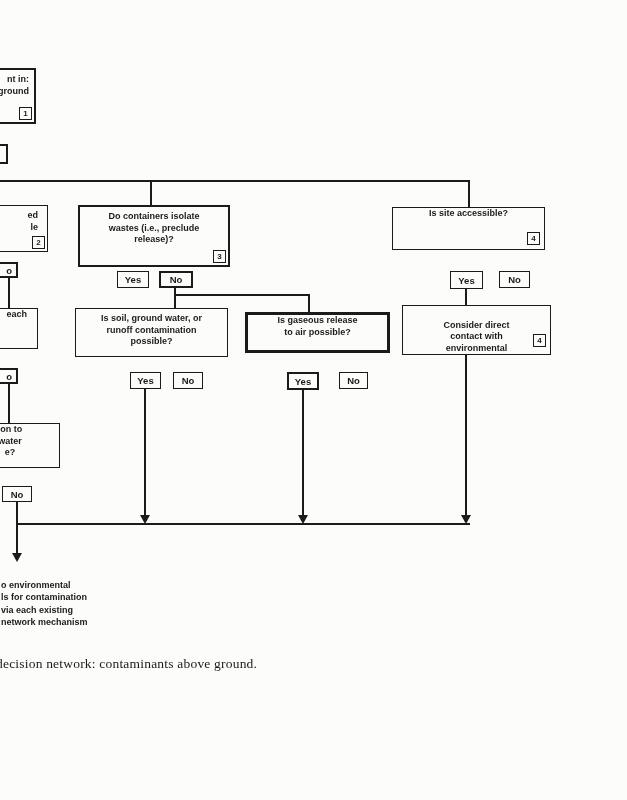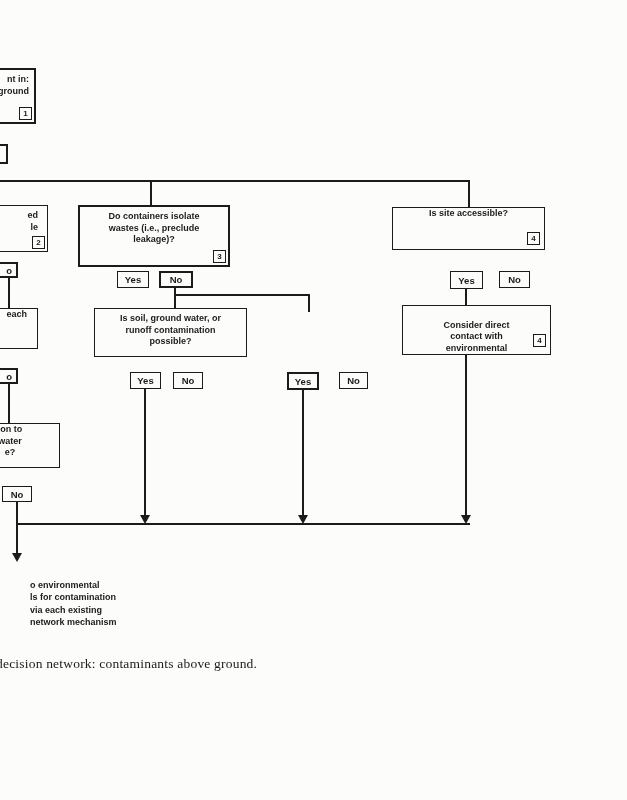--- a/index.html
+++ b/index.html
@@ -36,21 +36,21 @@
     display:flex; align-items:center; justify-content:center;
     background:var(--paper);
   }
   .ln { position:absolute; background:var(--ink); }
   .arr {
     position:absolute; width:0; height:0;
     border-left:5.5px solid transparent; border-right:5.5px solid transparent;
     border-top:9px solid var(--ink);
   }
   .outcome { position:absolute; left:1px; top:579px; width:130px;
-    font-size:9px; line-height:12.3px; font-weight:600;padding-left:29px; }
+    font-size:9px; line-height:12.3px; font-weight:600; }
   .caption { position:absolute; left:-4px; top:656px; width:420px;
     font-family:"Liberation Serif", serif; font-size:13.5px; letter-spacing:0.2px; }
 </style>
 </head>
 <body>
 
 <div class="page">
 
   <div class="node med topalign rightalign" style="left:-52px;top:68px;width:88px;height:56px;padding-right:5px;">
     <div>nt in:</div>
@@ -94,48 +94,52 @@
 
   <div class="yn" style="left:2px;top:486px;width:30px;height:16px;border-width:1.8px;">
     <span>No</span>
   </div>
 
   <div class="ln" style="left:16px;top:502px;width:2px;height:23px;"></div>
 
   <div class="node med topalign" style="left:78px;top:205px;width:152px;height:62px;">
     <div>Do containers isolate</div>
     <div>wastes (i.e., preclude</div>
-    <div>leakage)?</div>
+    <div>release)?</div>
     <div class="badge">3</div>
   </div>
   <div class="yn" style="left:117px;top:271px;width:32px;height:17px;">
     <span>Yes</span>
   </div>
   <div class="yn thick" style="left:159px;top:271px;width:34px;height:17px;">
     <span>No</span>
   </div>
 
   <div class="ln" style="left:174px;top:288px;width:2px;height:20px;"></div>
   <div class="ln" style="left:174px;top:294px;width:136px;height:2px;"></div>
   <div class="ln" style="left:308px;top:294px;width:2px;height:18px;"></div>
 
-  <div class="node topalign" style="left:75px;top:308px;width:153px;height:49px;margin-left:19px;">
+  <div class="node topalign" style="left:75px;top:308px;width:153px;height:49px;">
     <div>Is soil, ground water, or</div>
     <div>runoff contamination</div>
     <div>possible?</div>
   </div>
   <div class="yn" style="left:130px;top:372px;width:31px;height:17px;">
     <span>Yes</span>
   </div>
   <div class="yn" style="left:173px;top:372px;width:30px;height:17px;">
     <span>No</span>
   </div>
   <div class="ln" style="left:144px;top:389px;width:2px;height:128px;"></div>
   <div class="arr" style="left:140px;top:515px;"></div>
 
+  <div class="node thick" style="left:245px;top:312px;width:145px;height:41px;">
+    <div>Is gaseous release</div>
+    <div>to air possible?</div>
+  </div>
   <div class="yn thick" style="left:287px;top:372px;width:32px;height:18px;">
     <span>Yes</span>
   </div>
   <div class="yn" style="left:339px;top:372px;width:29px;height:17px;">
     <span>No</span>
   </div>
   <div class="ln" style="left:302px;top:390px;width:2px;height:127px;"></div>
   <div class="arr" style="left:298px;top:515px;"></div>
 
   <div class="node" style="left:392px;top:207px;width:153px;height:43px;">

